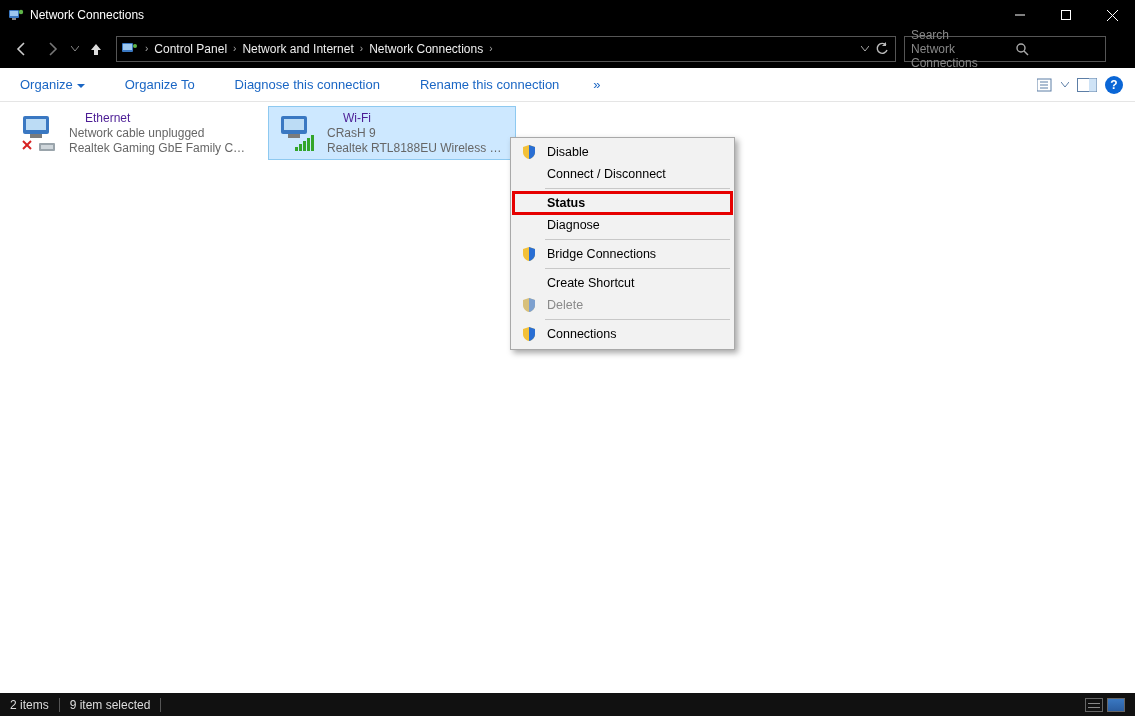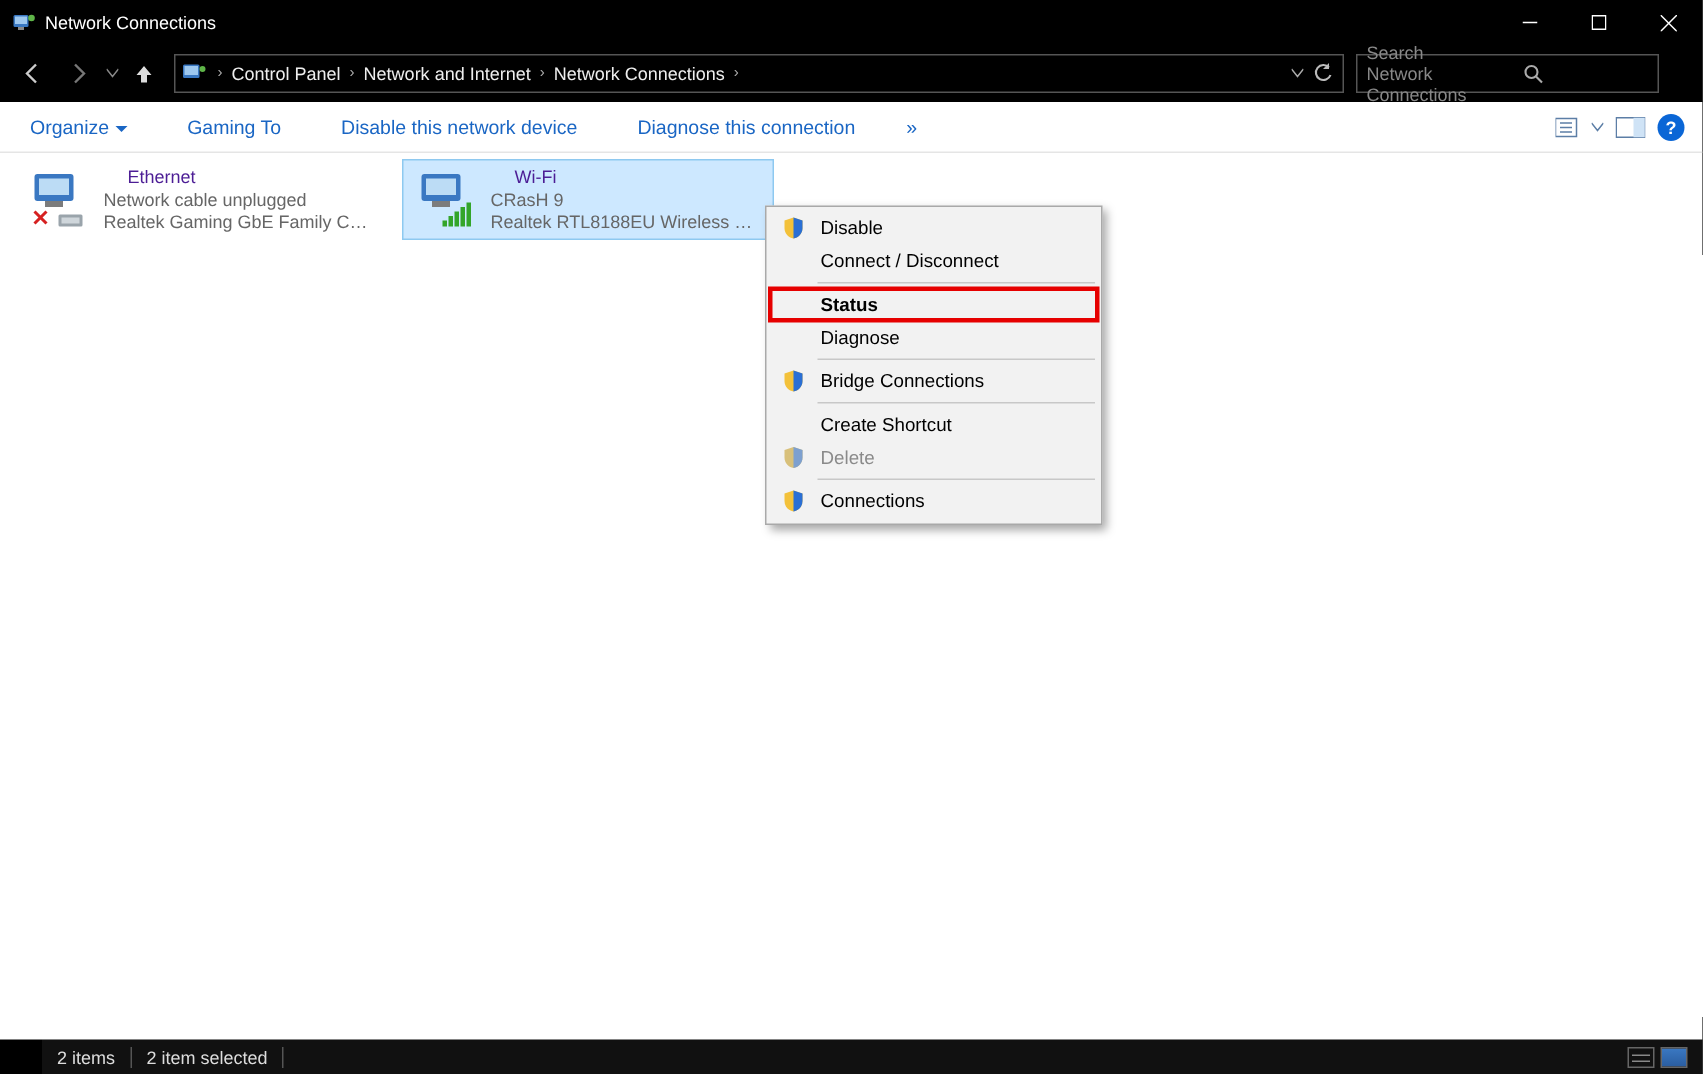--- a/index.html
+++ b/index.html
@@ -93,21 +93,21 @@
   }
   .cm-row.disabled { color:#8a8a8a; }
   .cm-row.bold { font-weight:bold; }
   .cm-row .cm-label { padding-left:4px; }
   .cm-row.hl { outline:3px solid #e60000; outline-offset:-2px; }
   .cm-sep { height:1px; background:#c8c8c8; margin:3px 2px 3px 32px; }
 
   
   .statusbar {
     height:23px; background:#111; color:#ddd; font-size:12px;
-    display:flex; align-items:center; padding:0 10px; gap:10px;margin-left:28px;
+    display:flex; align-items:center; padding:0 10px; gap:10px;
   }
   .statusbar .divider { width:1px; height:14px; background:#555; }
   .statusbar .spacer { flex:1; }
   .statusbar .view-icons { display:flex; align-items:center; gap:4px; }
   .vw { width:18px; height:14px; border:1px solid #666; position:relative;}
   .vw.icons { background:linear-gradient(#3a78c2,#2a5da0);}
   .vw.details::before, .vw.details::after {
     content:""; position:absolute; left:2px; right:2px; height:1px; background:#888;
   }
   .vw.details::before { top:4px; } .vw.details::after { top:8px; }
@@ -208,23 +208,23 @@
           <line x1="9" y1="9" x2="13" y2="13" stroke="#aaa" stroke-width="1.4"></line>
         </svg>
     </span>
   </div>
 </div>
 
 <div class="toolbar">
   <div class="tool-item first">
     <span>Organize</span>
   </div>
-  <div class="tool-item">Gaming To</div>
-  <div class="tool-item">Disable this network device</div>
+  <div class="tool-item">Organize To</div>
   <div class="tool-item">Diagnose this connection</div>
+  <div class="tool-item">Rename this connection</div>
   <div class="tool-item" style="padding:4px 8px">»</div>
   <div class="spacer"></div>
   <div class="tool-right">
     <div class="view-split">
       <svg width="22" height="16" viewBox="0 0 22 16">
         <rect x="0" y="2" width="14" height="12" fill="none" stroke="#5c7ea6"></rect>
         <line x1="3" y1="5" x2="11" y2="5" stroke="#5c7ea6"></line>
         <line x1="3" y1="8" x2="11" y2="8" stroke="#5c7ea6"></line>
         <line x1="3" y1="11" x2="11" y2="11" stroke="#5c7ea6"></line>
       </svg>
@@ -344,20 +344,20 @@
       </div>
       <span class="cm-label">Connections</span>
     </div>
   </div>
 
 </div>
 
 <div class="statusbar">
   <span>2 items</span>
   <span class="divider"></span>
-  <span>2 item selected</span>
+  <span>9 item selected</span>
   <span class="divider"></span>
   <span class="spacer"></span>
   <div class="view-icons">
     <div class="vw details"></div>
     <div class="vw icons"></div>
   </div>
 </div>
 
 </body></html>

